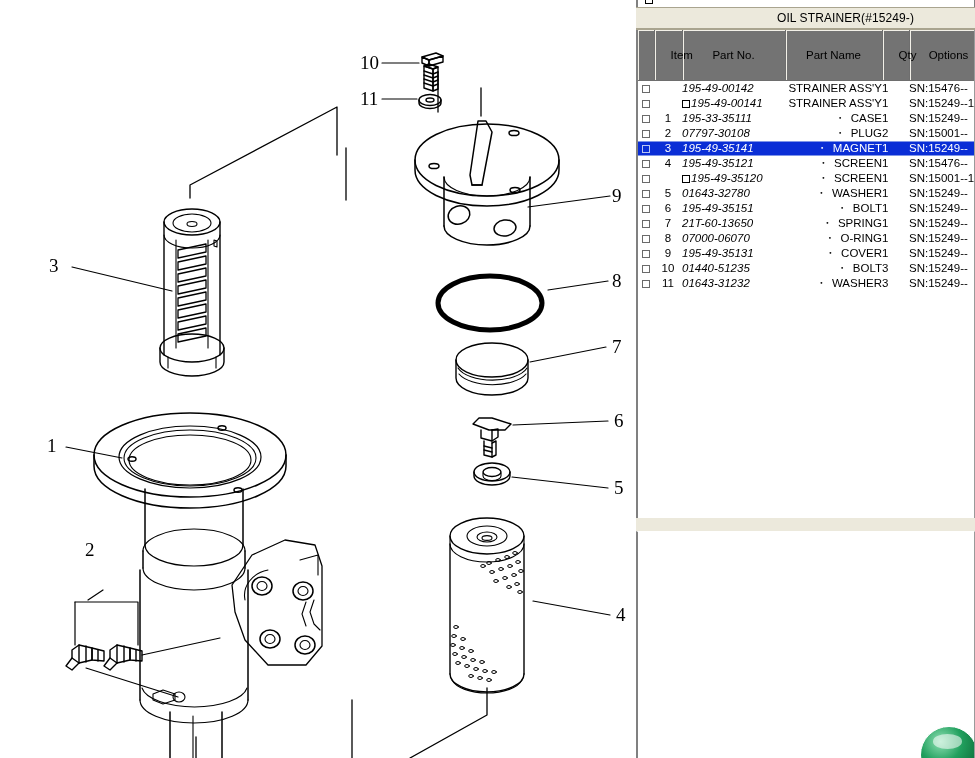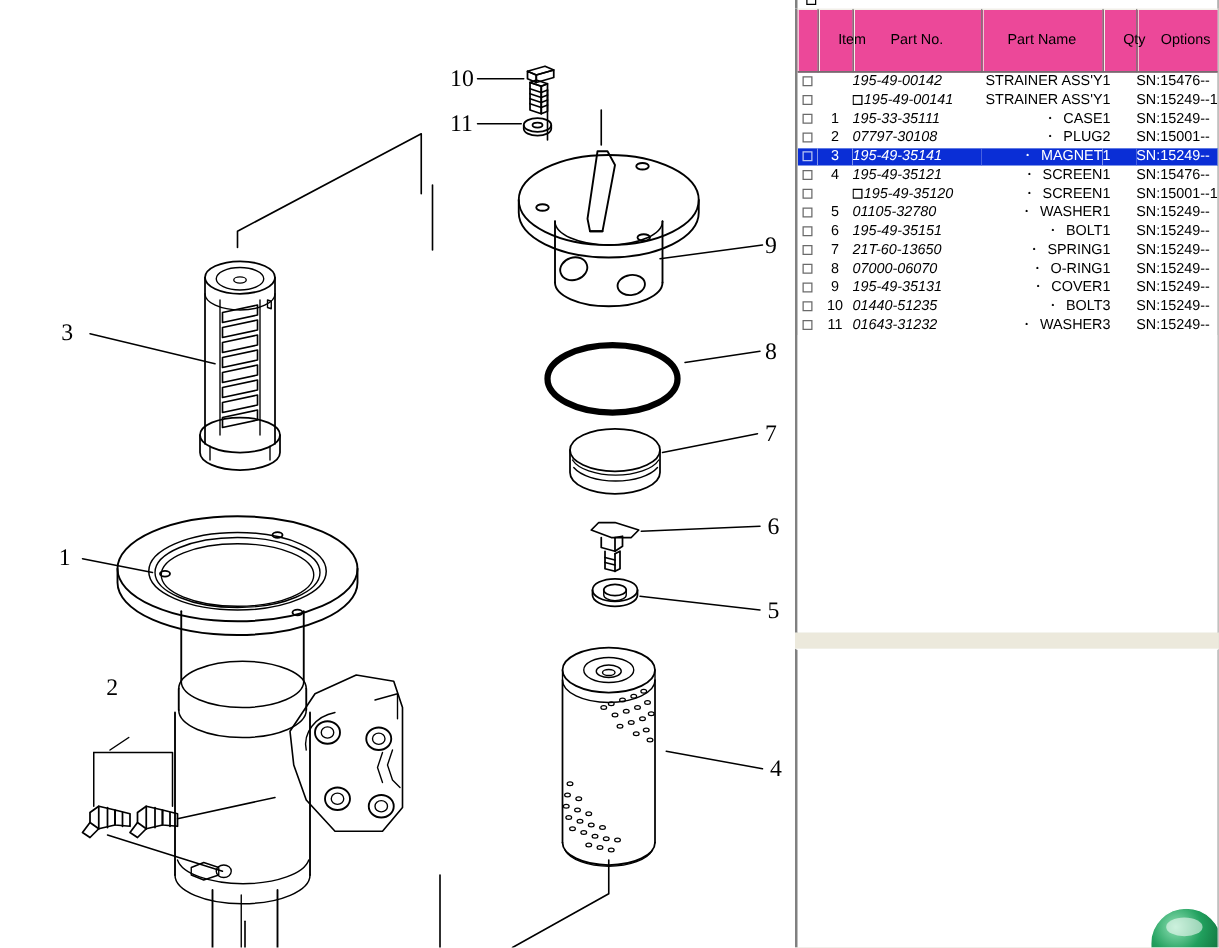--- a/index.html
+++ b/index.html
@@ -98,21 +98,21 @@
   }
 
   table.parts {
     border-collapse: collapse;
     table-layout: fixed;
     width: 350px;
     font-size: 11.5px;
     color: #000;
   }
   table.parts th {
-    background: #ec4899;
+    background: #737373;
     border-right: 1px solid #6e6e6e;
     border-bottom: 1px solid #6e6e6e;
     border-top: 1px solid #f2f0e8;
     font-weight: normal;
     font-size: 11.5px;
     height: 17px;
     line-height: 17px;
     padding: 16px;
     text-align: center;
     color: #000;
@@ -514,20 +514,23 @@
       </g>
     </svg>
   </div>
 
   <div id="list-pane">
 
     <div class="cutoff-row">
       <span class="cb"></span>
     </div>
 
+    <div class="title-strip">
+      <span class="title-text">OIL STRAINER(#15249-)</span>
+    </div>
 
     <div class="table-wrap">
       <table class="parts">
         <colgroup>
           <col class="c-chk">
             <col class="c-item">
             <col class="c-pn">
           <col class="c-name">
             <col class="c-qty">
             <col class="c-opt">
@@ -595,21 +598,21 @@
               <td class="chk"><span class="box"></span></td>
               <td class="item"></td>
               <td class="pn indent"><span class="sq"></span>195-49-35120</td>
               <td class="nm"><span class="dot">・</span>SCREEN</td>
               <td class="qty">1</td>
               <td class="opt">SN:15001--1547</td>
             </tr>
             <tr>
               <td class="chk"><span class="box"></span></td>
               <td class="item">5</td>
-              <td class="pn">01105-32780</td>
+              <td class="pn">01643-32780</td>
               <td class="nm"><span class="dot">・</span>WASHER</td>
               <td class="qty">1</td>
               <td class="opt">SN:15249--</td>
             </tr>
             <tr>
               <td class="chk"><span class="box"></span></td>
               <td class="item">6</td>
               <td class="pn">195-49-35151</td>
               <td class="nm"><span class="dot">・</span>BOLT</td>
               <td class="qty">1</td>

